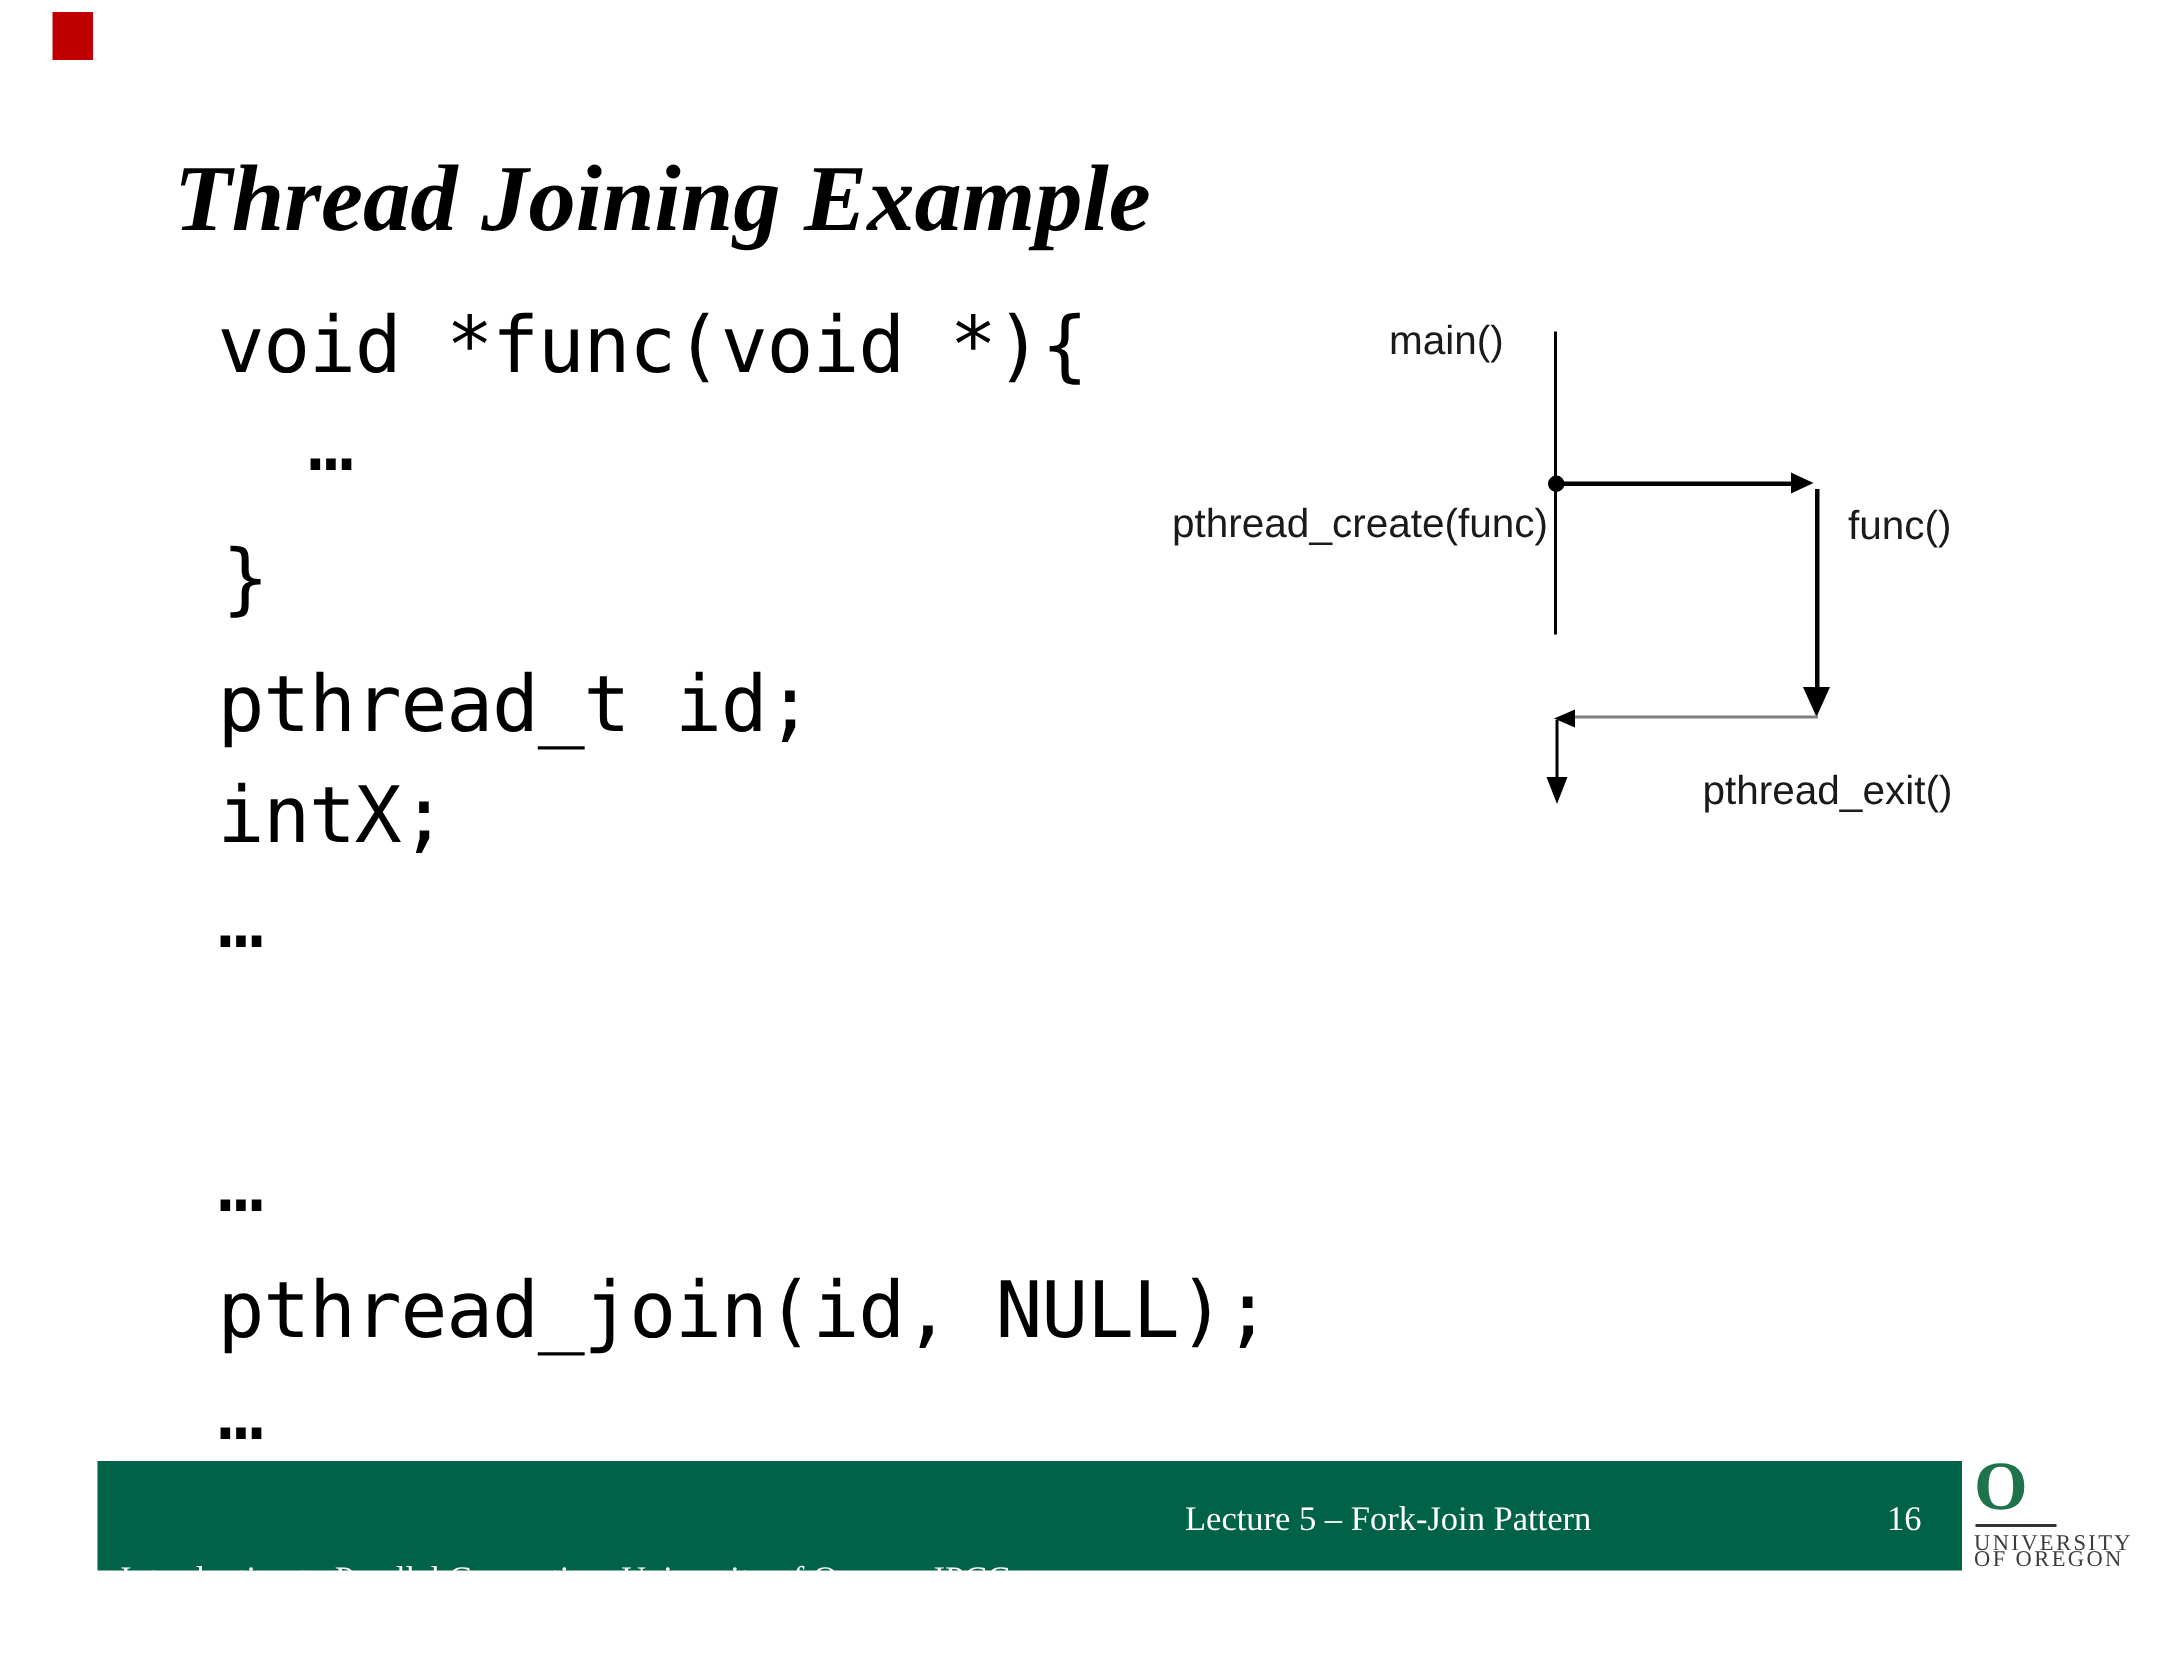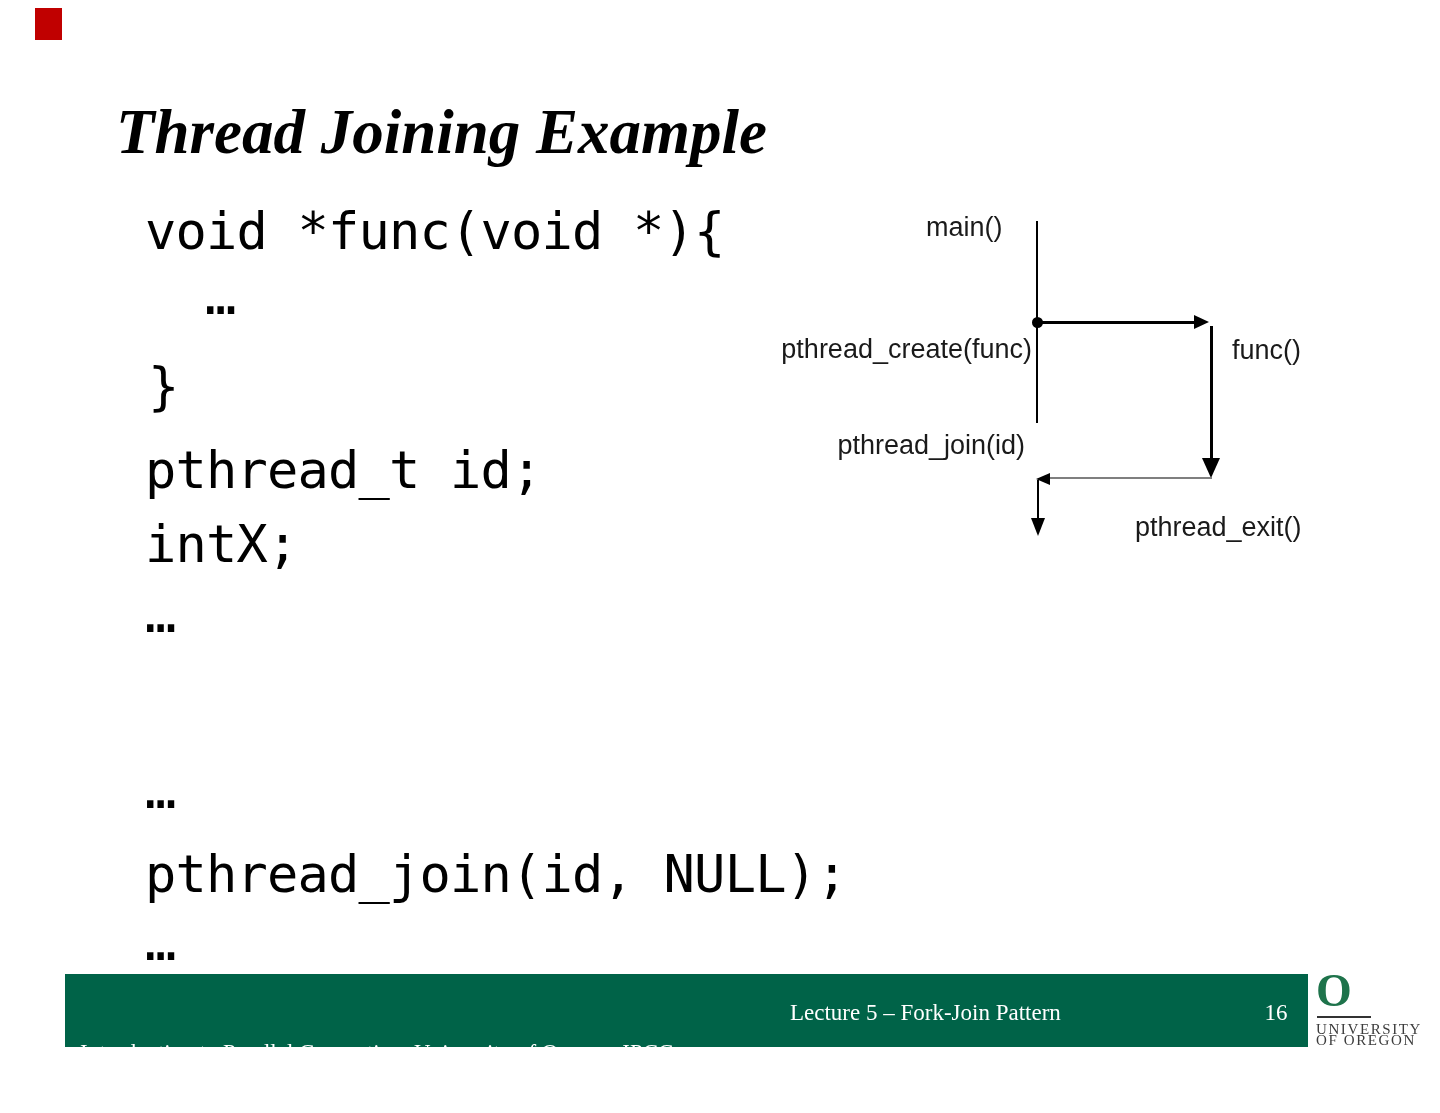--- a/index.html
+++ b/index.html
@@ -59,31 +59,30 @@
 
   <div class="dlabel right" style="left:682px;top:288px;width:350px;">pthread_create(func)</div>
   <div class="dot" style="left:1032px;top:317px;"></div>
   <div class="hline" style="left:1041px;top:321px;width:154px;height:3px;"></div>
   <div class="arr arr-right" style="left:1194px;top:315px;"></div>
 
   <div class="vline" style="left:1210px;top:326px;width:3px;height:134px;"></div>
   <div class="arr arr-down-big" style="left:1202px;top:458px;"></div>
   <div class="dlabel" style="left:1232px;top:336px;">func()</div>
 
-  <div class="dlabel right" style="left:725px;top:384px;width:300px;">pthread_join(id)</div>
 
   <div class="gray-line" style="left:1048px;top:477px;width:164px;height:2px;"></div>
   <div class="arr arr-left" style="left:1036px;top:473px;"></div>
   <div class="vline" style="left:1037px;top:480px;width:2px;height:38px;"></div>
   <div class="arr arr-down-small" style="left:1031px;top:518px;"></div>
   <div class="dlabel" style="left:1135px;top:513px;">pthread_exit()</div>
 
   <div class="footer-bar"></div>
   <div class="footer-text" style="left:80px;top:1001px;margin-top:40px;">Introduction to Parallel Computing, University of Oregon, IPCC</div>
   <div class="footer-text" style="left:790px;top:1001px;">Lecture 5 – Fork-Join Pattern</div>
-  <div class="footer-text" style="left:1258px;top:1001px;width:36px;text-align:center;">16</div>
+  <div class="footer-text" style="left:1258px;top:1001px;width:36px;text-align:left;">16</div>
 
   <div class="logo-o">O</div>
   <div class="logo-rule"></div>
   <div class="logo-small" style="left:1316px;top:1022px;">UNIVERSITY</div>
   <div class="logo-small" style="left:1316px;top:1033px;">OF OREGON</div>
 
 </div>
 
 </body></html>

